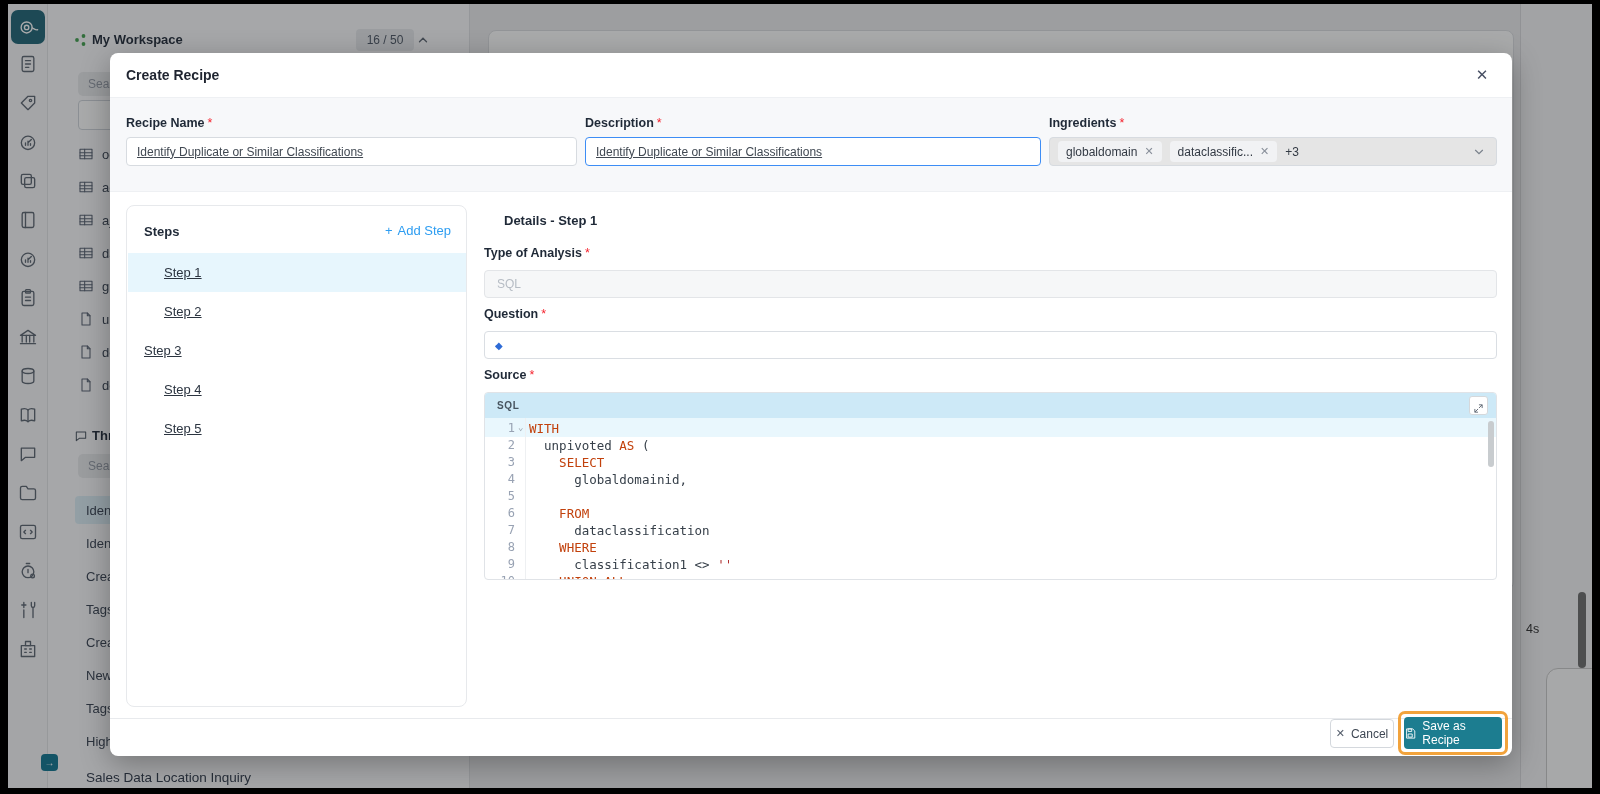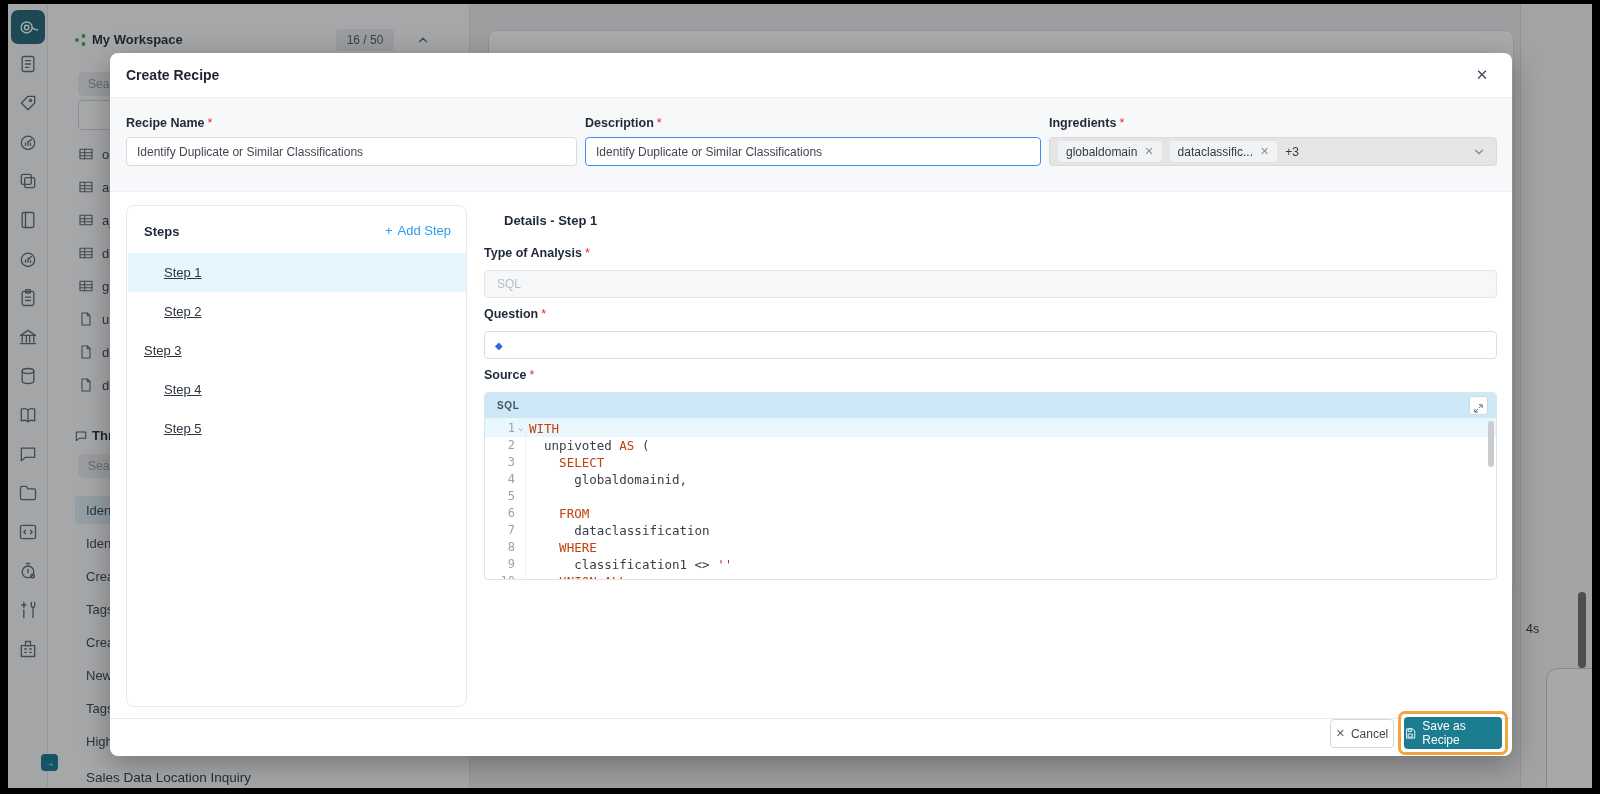--- a/index.html
+++ b/index.html
@@ -11,21 +11,21 @@
   .rail { position:absolute; left:8px; top:4px; width:40px; height:784px; background:#f7f7f8; border-right:1px solid #e3e4e6; }
   .logo-btn { position:absolute; left:3px; top:6px; width:34px; height:34px; background:#1d6375; border-radius:7px; display:flex; align-items:center; justify-content:center; }
   .rail-icons { position:absolute; left:0; top:50px; width:40px; display:flex; flex-direction:column; align-items:center; gap:19px; }
   .rail-btn { width:20px; height:20px; color:#5b6470; }
   .rail-btn svg, .li-icon svg { width:100%; height:100%; stroke:currentColor; fill:none; stroke-width:1.6; stroke-linecap:round; stroke-linejoin:round; }
   .collapse-btn { position:absolute; left:41px; top:754px; width:17px; height:17px; background:#0e7490; border-radius:4px; color:#fff; display:flex; align-items:center; justify-content:center; font-size:10px; z-index:3; }
 
   .panel { position:absolute; left:48px; top:4px; width:422px; height:784px; background:#fbfbfc; border-right:1px solid #dfe1e4; }
   .ws-header-icon { position:absolute; left:26px; top:29px; width:14px; height:14px; }
   .ws-title { position:absolute; left:44px; top:28px; font-size:13px; font-weight:700; color:#1f2937; }
-  .ws-badge { position:absolute; left:288px; top:25px; width:58px; height:22px; background:#e7e9ec; border-radius:4px; font-size:12px; color:#4b5563; display:flex; align-items:center; justify-content:center; }
+  .ws-badge { position:absolute; left:308px; top:25px; width:58px; height:22px; background:#e7e9ec; border-radius:4px; font-size:12px; color:#4b5563; display:flex; align-items:center; justify-content:center; }
   .ws-chevron { position:absolute; left:368px; top:29px; width:14px; height:14px; color:#5b6470; }
   .searchbar { position:absolute; left:30px; width:362px; height:24px; background:#e9eaec; border-radius:5px; font-size:12px; color:#939aa5; display:flex; align-items:center; padding-left:10px; }
   .whitebox { position:absolute; left:30px; top:96px; width:362px; height:30px; background:#fff; border:1px solid #cfd4da; border-radius:4px; }
   .item-list .li-row { position:absolute; left:30px; height:20px; display:flex; align-items:center; gap:8px; font-size:13px; color:#374151; }
   .li-icon { width:16px; height:16px; color:#566070; flex:0 0 16px; }
   .thr-row { position:absolute; left:27px; width:380px; height:28px; display:flex; align-items:center; padding-left:11px; font-size:13px; color:#374151; border-radius:4px; }
   .thr-row.selected { background:#dbeef6; }
   .bottom-thread { position:absolute; left:38px; top:766px; font-size:13.5px; color:#2d3748; }
 
   .main-bg { position:absolute; left:470px; top:4px; width:1122px; height:784px; background:#ececee; }
@@ -40,21 +40,21 @@
   .overlay { position:absolute; inset:0; background:rgba(30,32,34,0.38); z-index:50; }
   .frame { position:absolute; background:#000; z-index:200; pointer-events:none; }
 
   
   .modal { position:absolute; left:110px; top:53px; width:1402px; height:703px; background:#fff; border-radius:8px; box-shadow:0 8px 30px rgba(0,0,0,0.3); z-index:100; }
   .modal-title { position:absolute; left:16px; top:14px; font-size:14px; font-weight:700; color:#1f2430; }
   .modal-close { position:absolute; right:20px; top:12px; font-size:15px; color:#474f63; width:20px; height:20px; text-align:center; line-height:20px; cursor:pointer; }
   .form-band { position:absolute; left:0; top:44px; width:1402px; height:95px; background:#f7f8fa; border-top:1px solid #eef0f3; border-bottom:1px solid #eef0f3; }
   .f-label { position:absolute; top:63px; font-size:12.5px; font-weight:700; color:#1f2937; }
   .req { color:#f5222d; font-weight:400; margin-left:3px; }
-  .t-input { position:absolute; top:84px; height:29px; background:#fff; border:1px solid #d7dbe0; border-radius:4px; font-size:12px; color:#404852; padding:0 10px; font-family:"Liberation Sans", sans-serif; }
+  .t-input { position:absolute; top:84px; height:29px; background:#fff; border:1px solid #d7dbe0; border-radius:4px; font-size:12px; color:#404852; padding:0 10px; font-family:"Liberation Sans", sans-serif;text-decoration:underline; }
   .t-input.focused { border:1.5px solid #3d8df5; }
   .ingr-box { position:absolute; left:939px; top:84px; width:448px; height:29px; background:#e5e5e5; border:1px solid #d7dbe0; border-radius:4px; display:flex; align-items:center; gap:8px; padding:0 28px 0 8px; }
   .chip { background:#f1f2f4; border-radius:4px; height:21px; display:flex; align-items:center; gap:7px; padding:0 8px; font-size:12px; color:#333a44; }
   .chip .x { color:#878e99; font-size:11px; cursor:pointer; }
   .chip-more { font-size:12px; color:#333a44; }
   .dd-chevron { position:absolute; width:14px; height:14px; color:#7a828c; }
 
   .steps-card { position:absolute; left:16px; top:152px; width:341px; height:502px; background:#fff; border:1px solid #e7e9ec; border-radius:8px; }
   .steps-title { position:absolute; left:17px; top:18px; font-size:13px; font-weight:700; color:#1f2937; }
   .add-step { position:absolute; right:15px; top:17px; font-size:13px; color:#2e9df1; display:flex; gap:5px; cursor:pointer; }

